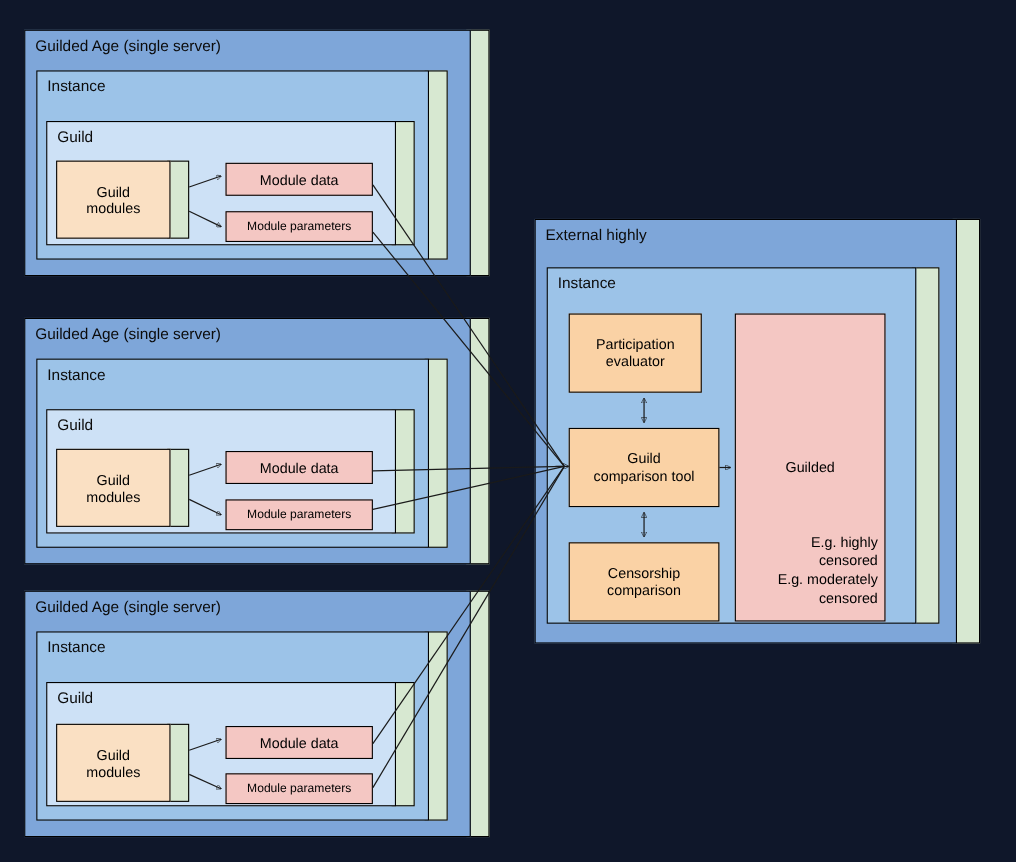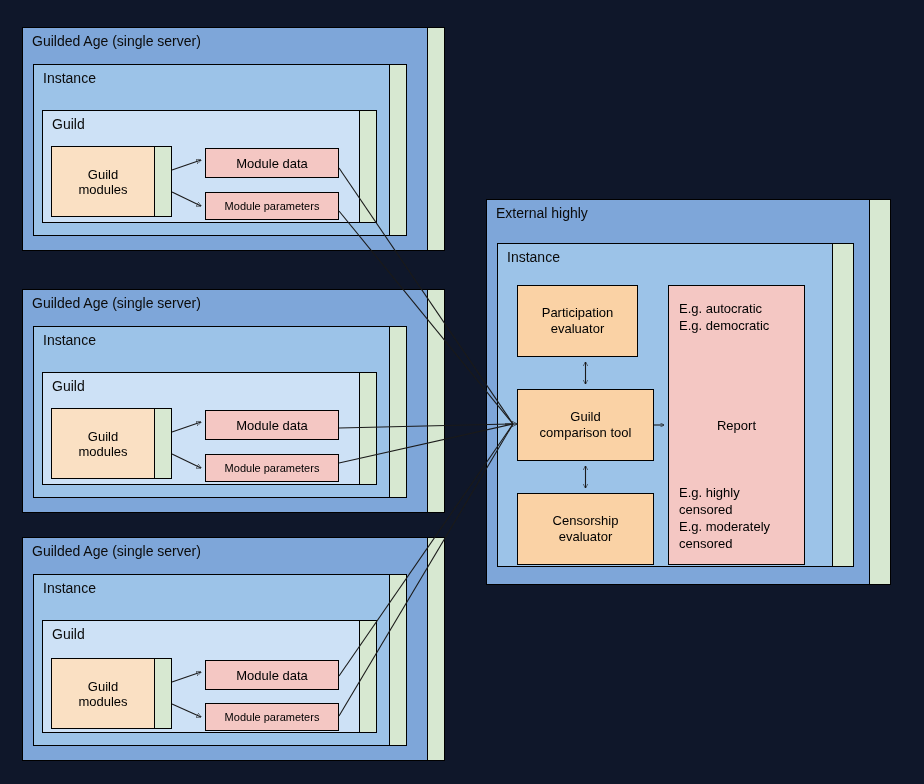--- a/index.html
+++ b/index.html
@@ -72,21 +72,21 @@
   .report-top, .report-bottom {
     position: absolute;
     left: 10px;
     right: 6px;
     font-size: 13px;
     line-height: 17px;
     white-space: pre-line;
     text-align: left;
   }
   .report-top    { top: 14px; }
-  .report-bottom { bottom: 12px; }
+  .report-bottom { bottom: 12px; text-align: right; }
   .report-center {
     position: absolute;
     left: 0; right: 0;
     top: 50%;
     transform: translateY(-50%);
     text-align: center;
     font-size: 13px;
   }
 
   
@@ -190,27 +190,25 @@
   <div class="box fill-tool" style="left:517px; top:285px; width:121px; height:72px;">
     <span class="leaf-label lbl-tool">Participation
 evaluator</span>
   </div>
   <div class="box fill-tool" style="left:517px; top:389px; width:137px; height:72px;">
     <span class="leaf-label lbl-tool">Guild
 comparison tool</span>
   </div>
   <div class="box fill-tool" style="left:517px; top:493px; width:137px; height:72px;">
     <span class="leaf-label lbl-tool">Censorship
-evaluator</span>
+comparison</span>
   </div>
 
   <div class="box fill-report" style="left:668px; top:285px; width:137px; height:280px;">
-    <span class="report-top">E.g. autocratic
-E.g. democratic</span>
-    <span class="report-center">Report</span>
+    <span class="report-center">Guilded</span>
     <span class="report-bottom">E.g. highly
 censored
 E.g. moderately
 censored</span>
   </div>
 
   <svg id="links" viewBox="0 0 924 784" width="924" height="784">
     <defs>
       <marker id="arrow" viewBox="0 0 10 10" refX="9" refY="5" markerWidth="5" markerHeight="5" orient="auto-start-reverse">
         <path d="M 0 0 L 10 5 L 0 10 z" fill="#1a1a1a" stroke="none"></path>

